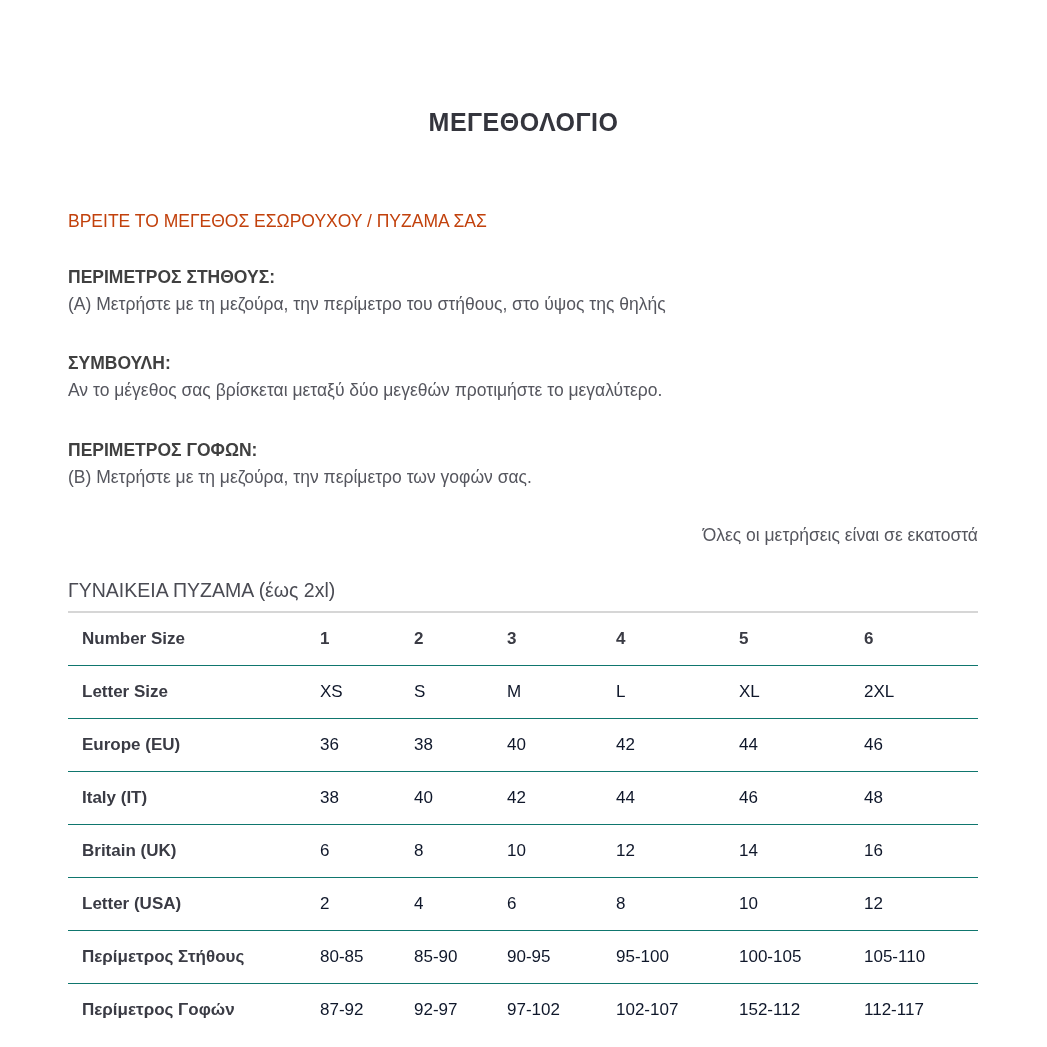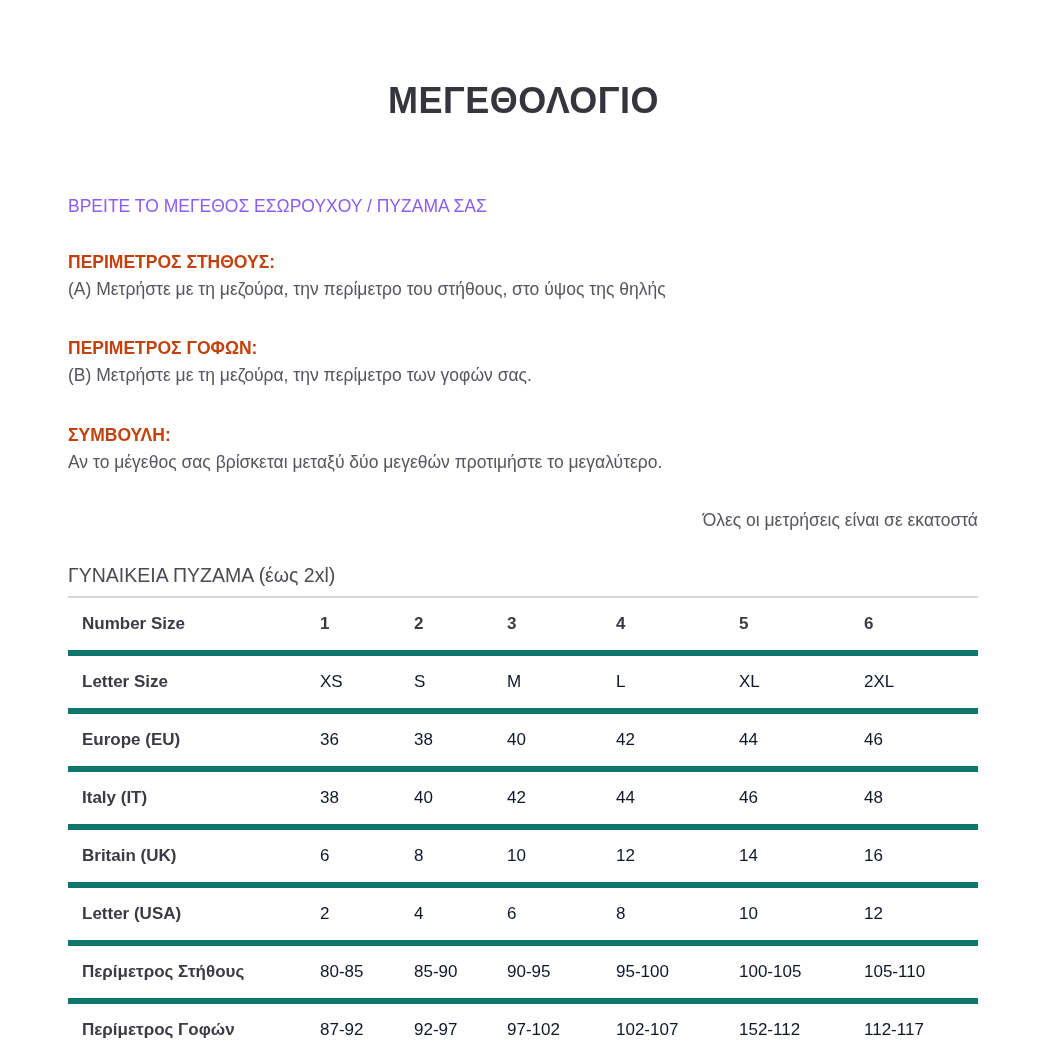--- a/index.html
+++ b/index.html
@@ -8,43 +8,43 @@
     background: #ffffff;
   }
   body {
     width: 1047px;
     height: 1047px;
     font-family: "Liberation Sans", sans-serif;
     color: #55565e;
     overflow: hidden;
   }
   .page-title {
-    padding-top: 80px;
+    padding-top: 108px;
     text-align: center;
-    font-size: 36px;
+    font-size: 25px;
     font-weight: bold;
     letter-spacing: 0.5px;
     color: #34353d;
   }
   .content {
     margin: 0 69px 0 68px;
   }
   .intro-line {
     margin-top: 74px;
     font-size: 17.5px;
-    color: #8b5cf6;
+    color: #c2410c;
   }
   .section {
     margin-top: 32px;
     font-size: 17.5px;
     line-height: 1.55;
   }
   .section-heading {
     font-weight: bold;
-    color: #c2410c;
+    color: #404040;
   }
   .section-body {
     color: #55565e;
   }
   .units-note {
     margin-top: 34px;
     font-size: 17.5px;
     color: #55565e;
     text-align: right;
   }
@@ -58,21 +58,21 @@
   table.size-table {
     width: 100%;
     border-collapse: collapse;
     table-layout: fixed;
   }
   .size-table th, .size-table td {
     height: 52px;
     text-align: left;
     vertical-align: middle;
     font-size: 17px;
-    border-bottom: 6px solid #0f766e;
+    border-bottom: 1px solid #0f766e;
     padding: 0;
   }
   .size-table tr:last-child td {
     border-bottom: none;
   }
   .size-table .label-cell {
     padding-left: 14px;
     font-weight: bold;
     color: #3a3b44;
   }
@@ -93,27 +93,27 @@
 <div class="content">
 
   <div class="intro-line">ΒΡΕΙΤΕ ΤΟ ΜΕΓΕΘΟΣ ΕΣΩΡΟΥΧΟΥ / ΠΥΖΑΜΑ ΣΑΣ</div>
 
   <div class="section">
     <div class="section-heading">ΠΕΡΙΜΕΤΡΟΣ ΣΤΗΘΟΥΣ:</div>
     <div class="section-body">(A) Μετρήστε με τη μεζούρα, την περίμετρο του στήθους, στο ύψος της θηλής</div>
   </div>
 
   <div class="section">
+    <div class="section-heading">ΣΥΜΒΟΥΛΗ:</div>
+    <div class="section-body">Αν το μέγεθος σας βρίσκεται μεταξύ δύο μεγεθών προτιμήστε το μεγαλύτερο.</div>
+  </div>
+
+  <div class="section">
     <div class="section-heading">ΠΕΡΙΜΕΤΡΟΣ ΓΟΦΩΝ:</div>
     <div class="section-body">(B) Μετρήστε με τη μεζούρα, την περίμετρο των γοφών σας.</div>
-  </div>
-
-  <div class="section">
-    <div class="section-heading">ΣΥΜΒΟΥΛΗ:</div>
-    <div class="section-body">Αν το μέγεθος σας βρίσκεται μεταξύ δύο μεγεθών προτιμήστε το μεγαλύτερο.</div>
   </div>
 
   <div class="units-note">Όλες οι μετρήσεις είναι σε εκατοστά</div>
 
   <div class="table-heading">ΓΥΝΑΙΚΕΙΑ ΠΥΖΑΜΑ (έως 2xl)</div>
 
   <table class="size-table">
     <colgroup>
       <col style="width:252px">
       <col style="width:94px">

